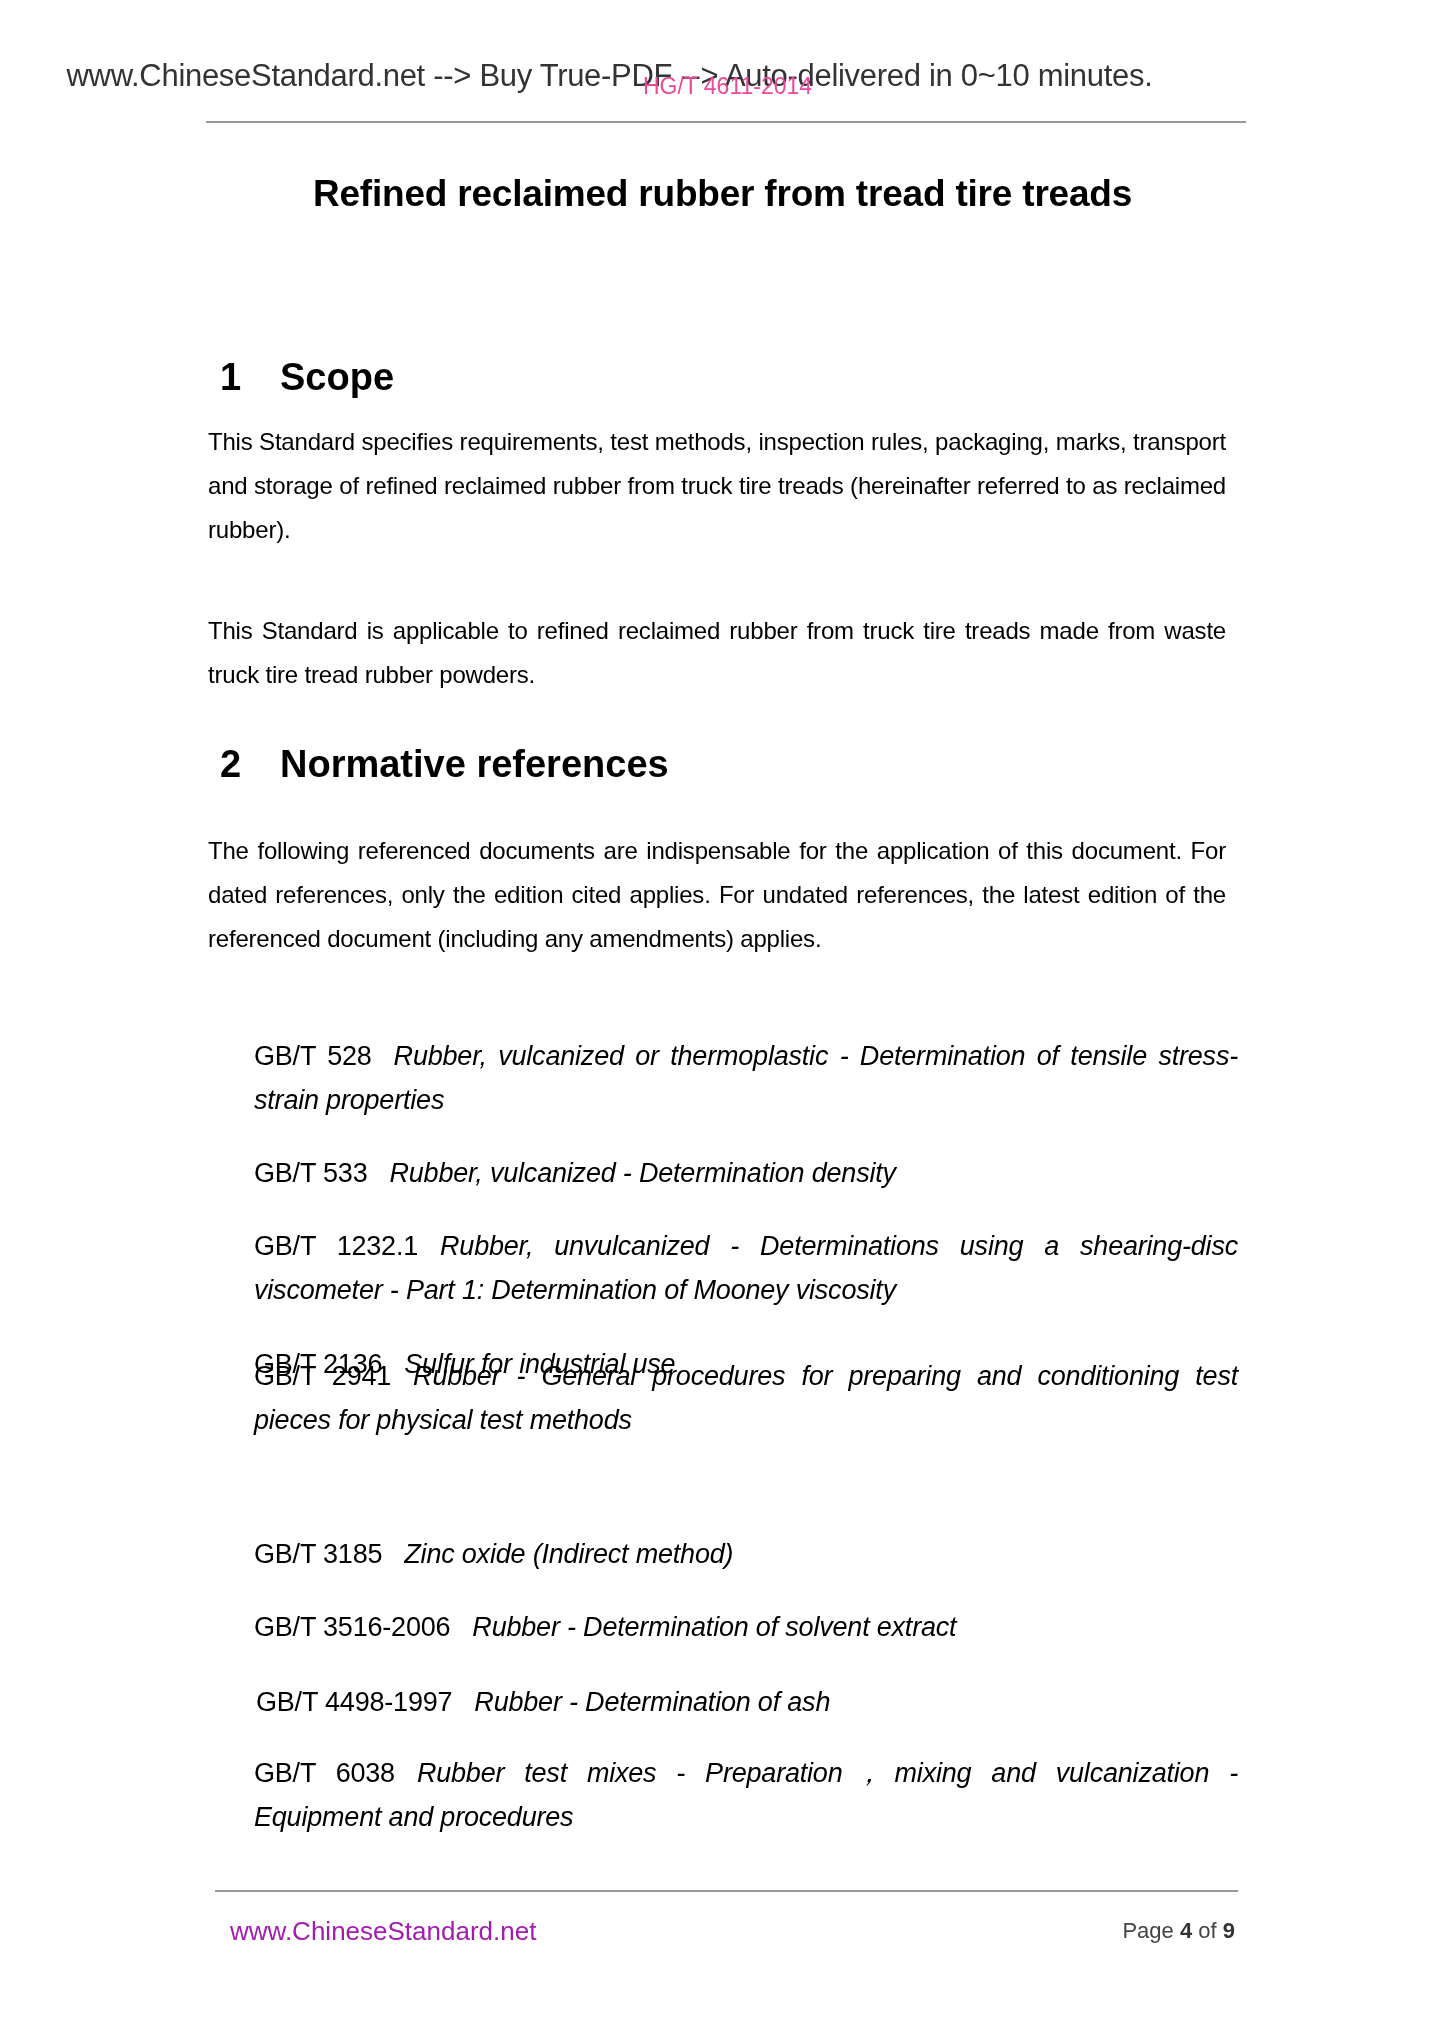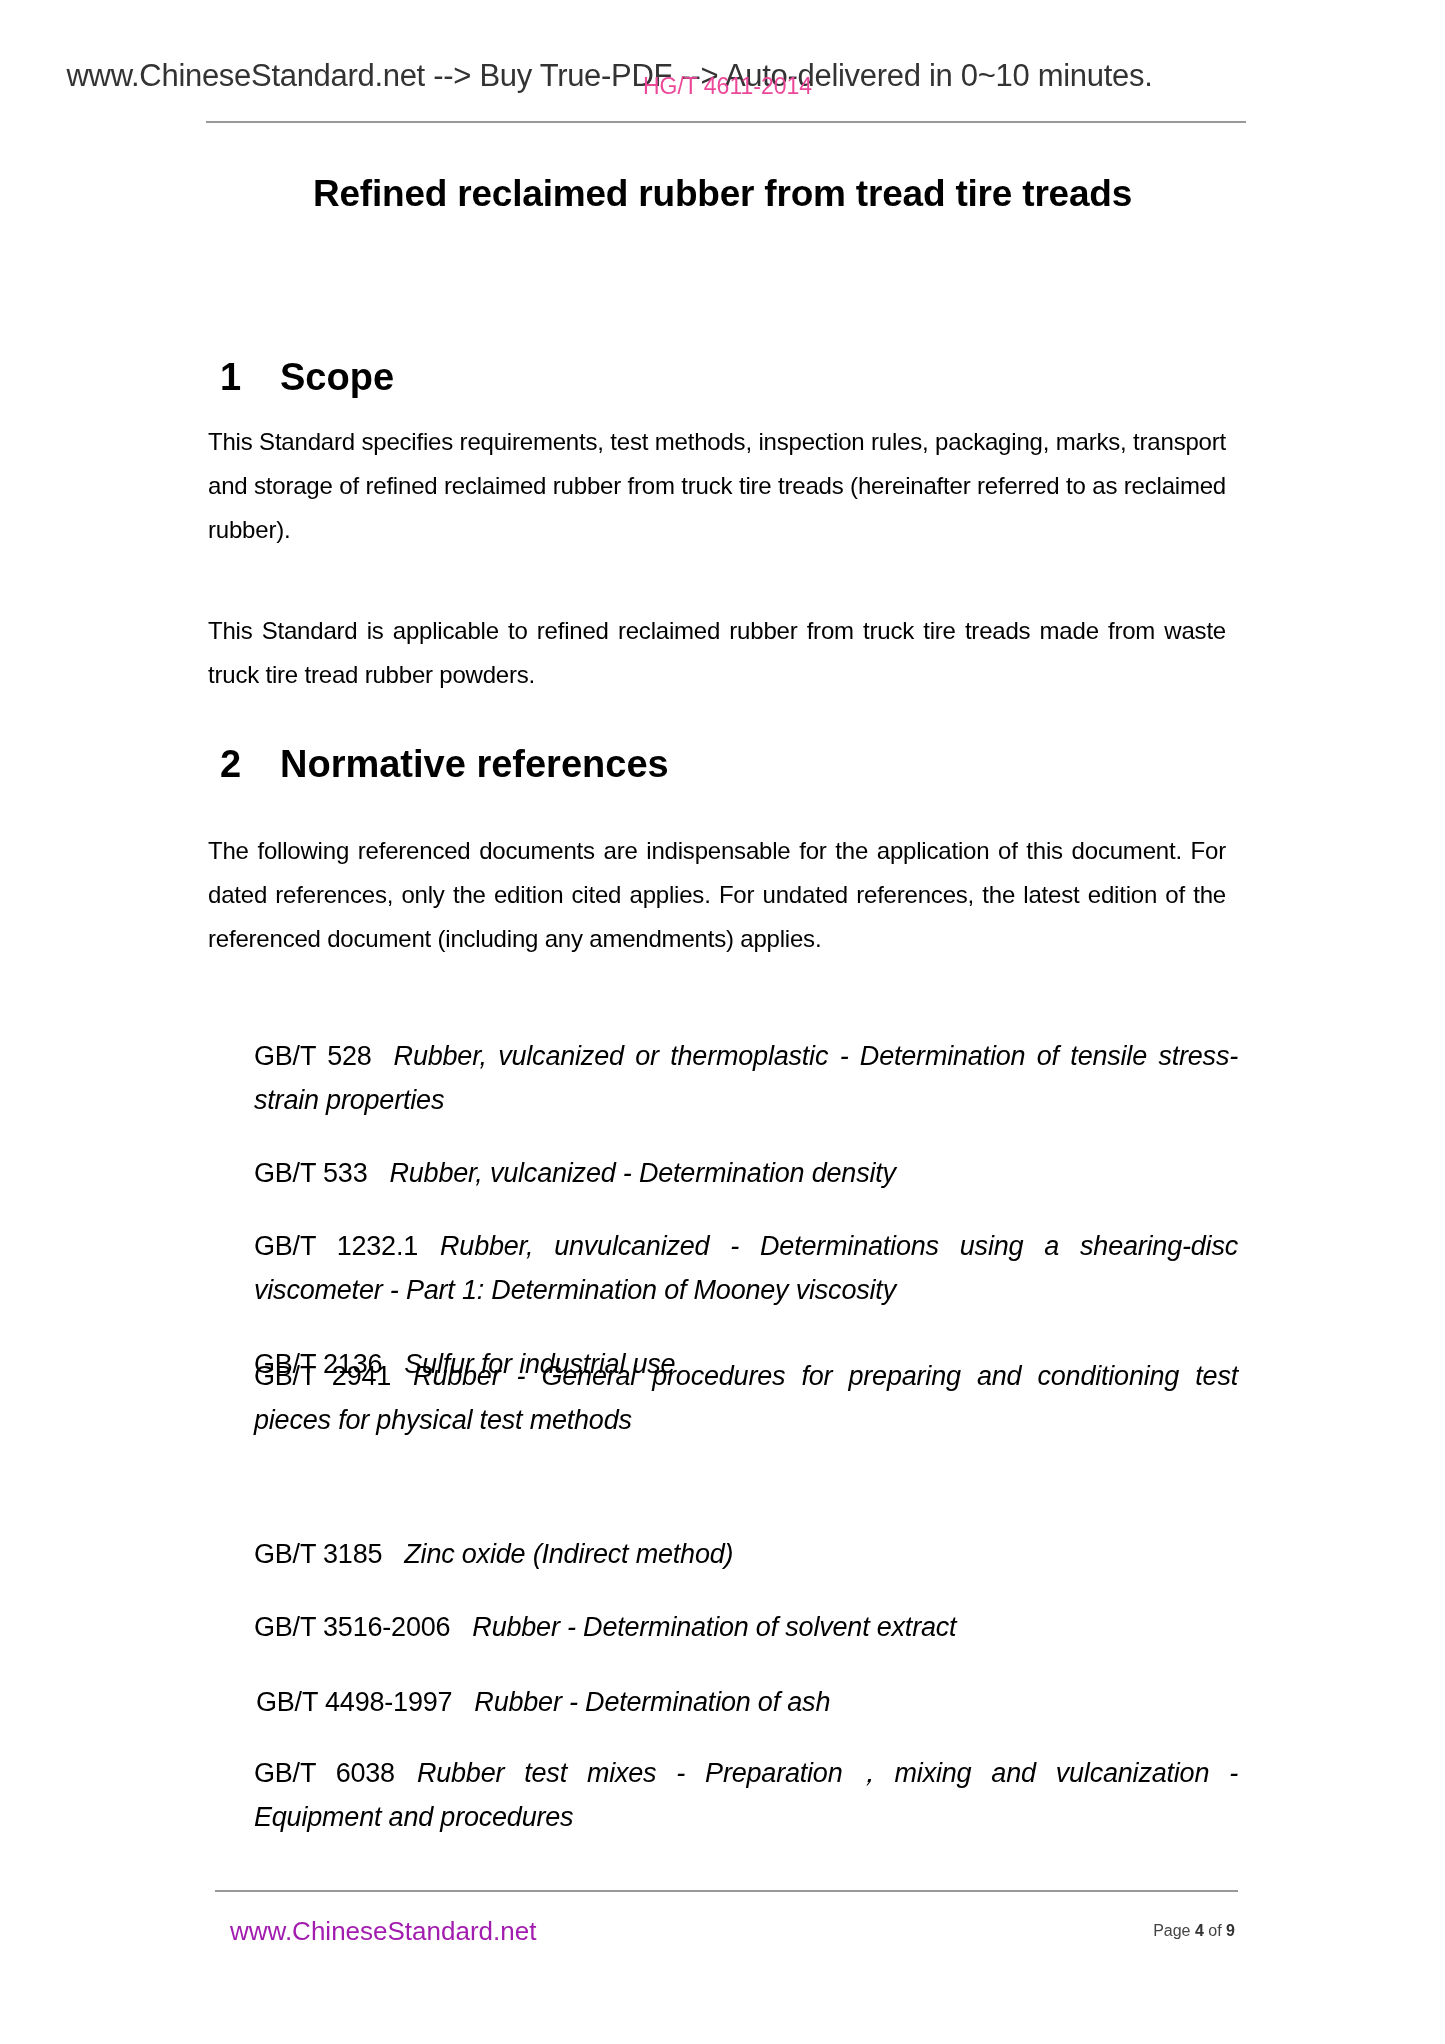--- a/index.html
+++ b/index.html
@@ -37,21 +37,21 @@
   .ref .code { font-style: normal; margin-right: 22px; }
   .ref .rtitle { font-style: italic; }
   .footer-rule {
     position: absolute; top: 1890px; left: 215px; width: 1023px; height: 2px; background: #999;
   }
   .footer-link {
     position: absolute; top: 1914px; left: 230px; font-size: 26px; color: #a21caf;
     line-height: 34px; cursor: pointer;
   }
   .footer-page {
-    position: absolute; top: 1914px; right: 210px; font-size: 16px; color: #444; line-height: 34px;
+    position: absolute; top: 1914px; right: 210px; font-size: 22px; color: #444; line-height: 34px;
   }
   .footer-page b { color: #333; }
 </style>
 </head>
 <body>
 
 <div>
   <div class="banner">www.ChineseStandard.net --&gt; Buy True-PDF --&gt; Auto-delivered in 0~10 minutes.</div>
   <div class="doc-code">HG/T 4611-2014</div>
   <div class="header-rule"></div>

